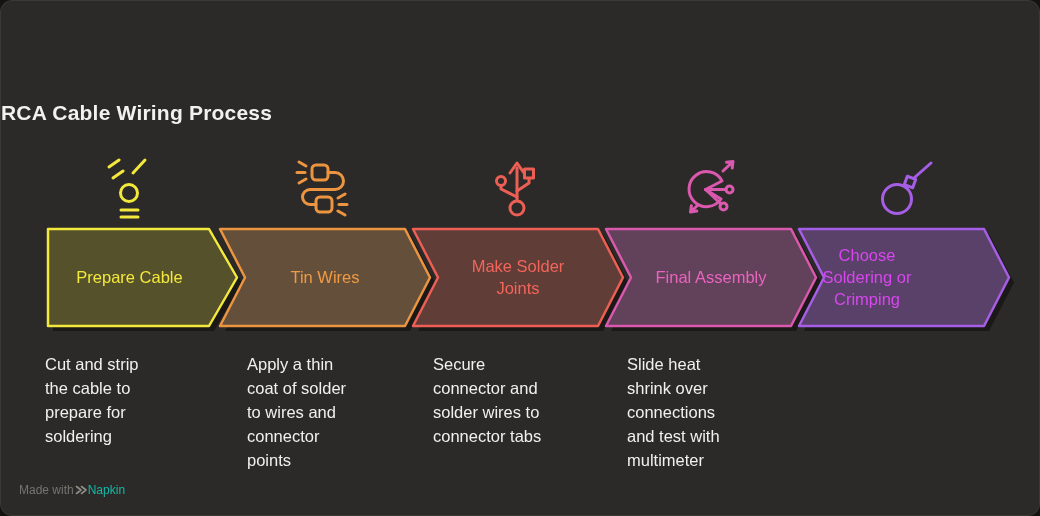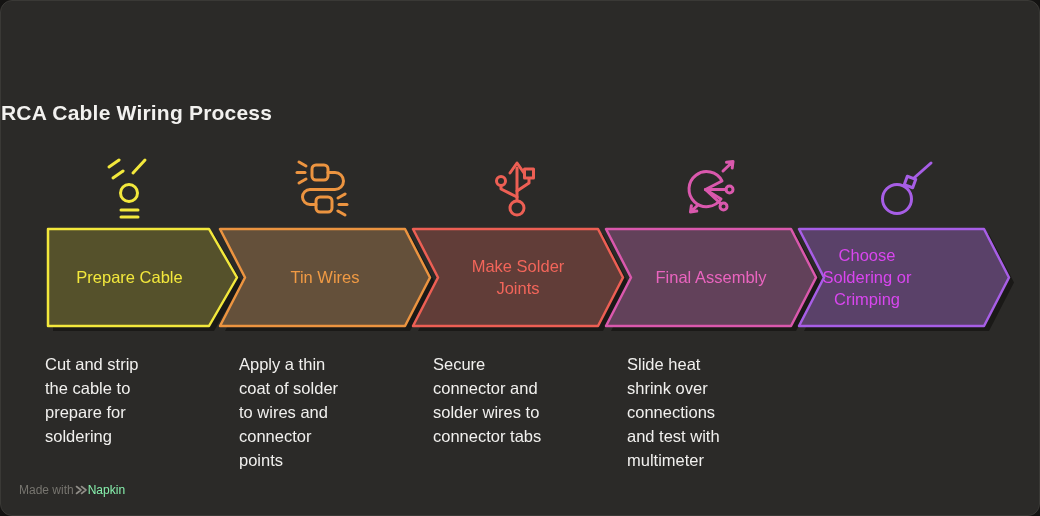--- a/index.html
+++ b/index.html
@@ -25,21 +25,21 @@
   }
   .desc{
     position:absolute;top:351px;width:170px;
     text-align:left;font-size:16.5px;line-height:24px;color:#f1f0ee;
     white-space:pre-line;
   }
   .footer{
     position:absolute;left:18px;top:482px;display:flex;align-items:center;gap:0;
     font-size:12px;color:#77756f;
   }
-  .footer .brand{color:#86efac;}
+  .footer .brand{color:#14b8a6;}
   .footer svg{display:block;}
   g.icon-stroke{fill:none;stroke-width:3;stroke-linecap:round;stroke-linejoin:round;}
 </style>
 </head>
 <body>
 
 <div class="panel">
 
   <div class="title">RCA Cable Wiring Process</div>
 
@@ -133,21 +133,21 @@
 Joints</div>
   <div class="chev-label" style="left: 604px; width: 212px; color: rgb(234, 100, 191);">Final Assembly</div>
   <div class="chev-label" style="left: 760px; width: 212px; color: #d946ef;">Choose
 Soldering or
 Crimping</div>
 
   <div class="desc" style="left:44px">Cut and strip
 the cable to
 prepare for
 soldering</div>
-  <div class="desc" style="left:238px">Apply a thin
+  <div class="desc" style="left:246px">Apply a thin
 coat of solder
 to wires and
 connector
 points</div>
   <div class="desc" style="left:432px">Secure
 connector and
 solder wires to
 connector tabs</div>
   <div class="desc" style="left:626px">Slide heat
 shrink over

